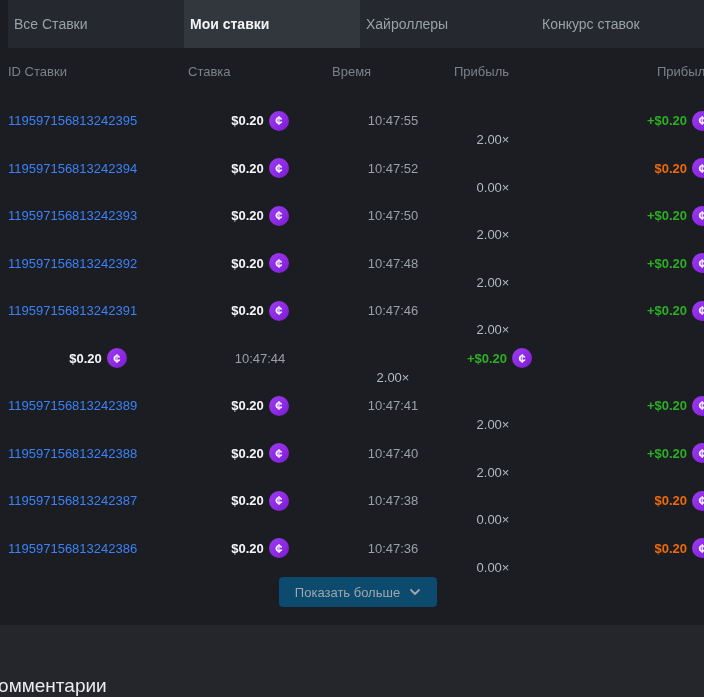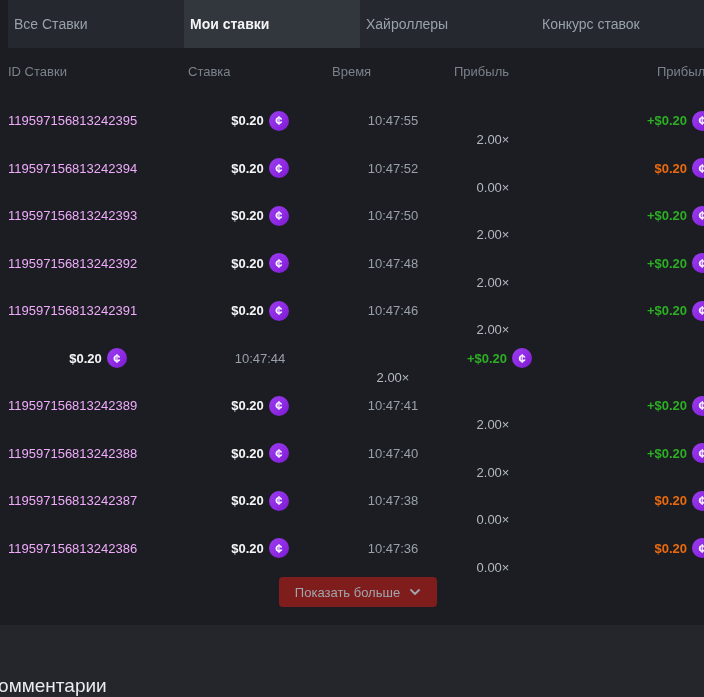--- a/index.html
+++ b/index.html
@@ -41,21 +41,21 @@
     display: grid;
     grid-template-columns: 180px 144px 122px 78px 1fr;
     align-items: center;
     font-size: 13px;
   }
   .thead { height: 46px; color: #7b828b; }
   .thead .c-bet, .thead .c-time, .thead .c-payout { text-align: left; }
   .thead .c-profit { text-align: right; }
 
   .row { height: 47.5px; }
-  .cell.id { color: #f0abfc; cursor: pointer; }
+  .cell.id { color: #3b82f6; cursor: pointer; }
   .cell.bet {
     display: flex; justify-content: center; align-items: center;
     gap: 5px; color: #f5f6f8; font-weight: bold;
   }
   .cell.time { text-align: center; color: #99a0a9; }
   .cell.payout { text-align: center; color: #b3bac2; margin-top: 38px; }
   .cell.profit {
     display: flex; justify-content: flex-end; align-items: center;
     gap: 5px; font-weight: bold;
   }
@@ -67,21 +67,21 @@
     background: linear-gradient(135deg, #9b3df0 0%, var(--coin, #8c28e1) 60%, #7a1bd0 100%);
     color: #fff; font-weight: bold; font-size: 13px;
     display: inline-flex; align-items: center; justify-content: center;
     flex: 0 0 20px; line-height: 1;
   }
 
   
   .show-more {
     position: absolute; top: 529px; left: 279px;
     width: 158px; height: 30px;
-    background: #7f1d1d; border: none; border-radius: 4px;
+    background: #0c4a6e; border: none; border-radius: 4px;
     color: #9fa6ad; font-size: 13px; font-family: inherit;
     display: flex; align-items: center; justify-content: center;
     gap: 9px; cursor: pointer;
   }
   .chevron { display: inline-flex; }
 
   
   .comments {
     position: absolute; top: 625px; left: 0;
     width: 704px; height: 72px;

